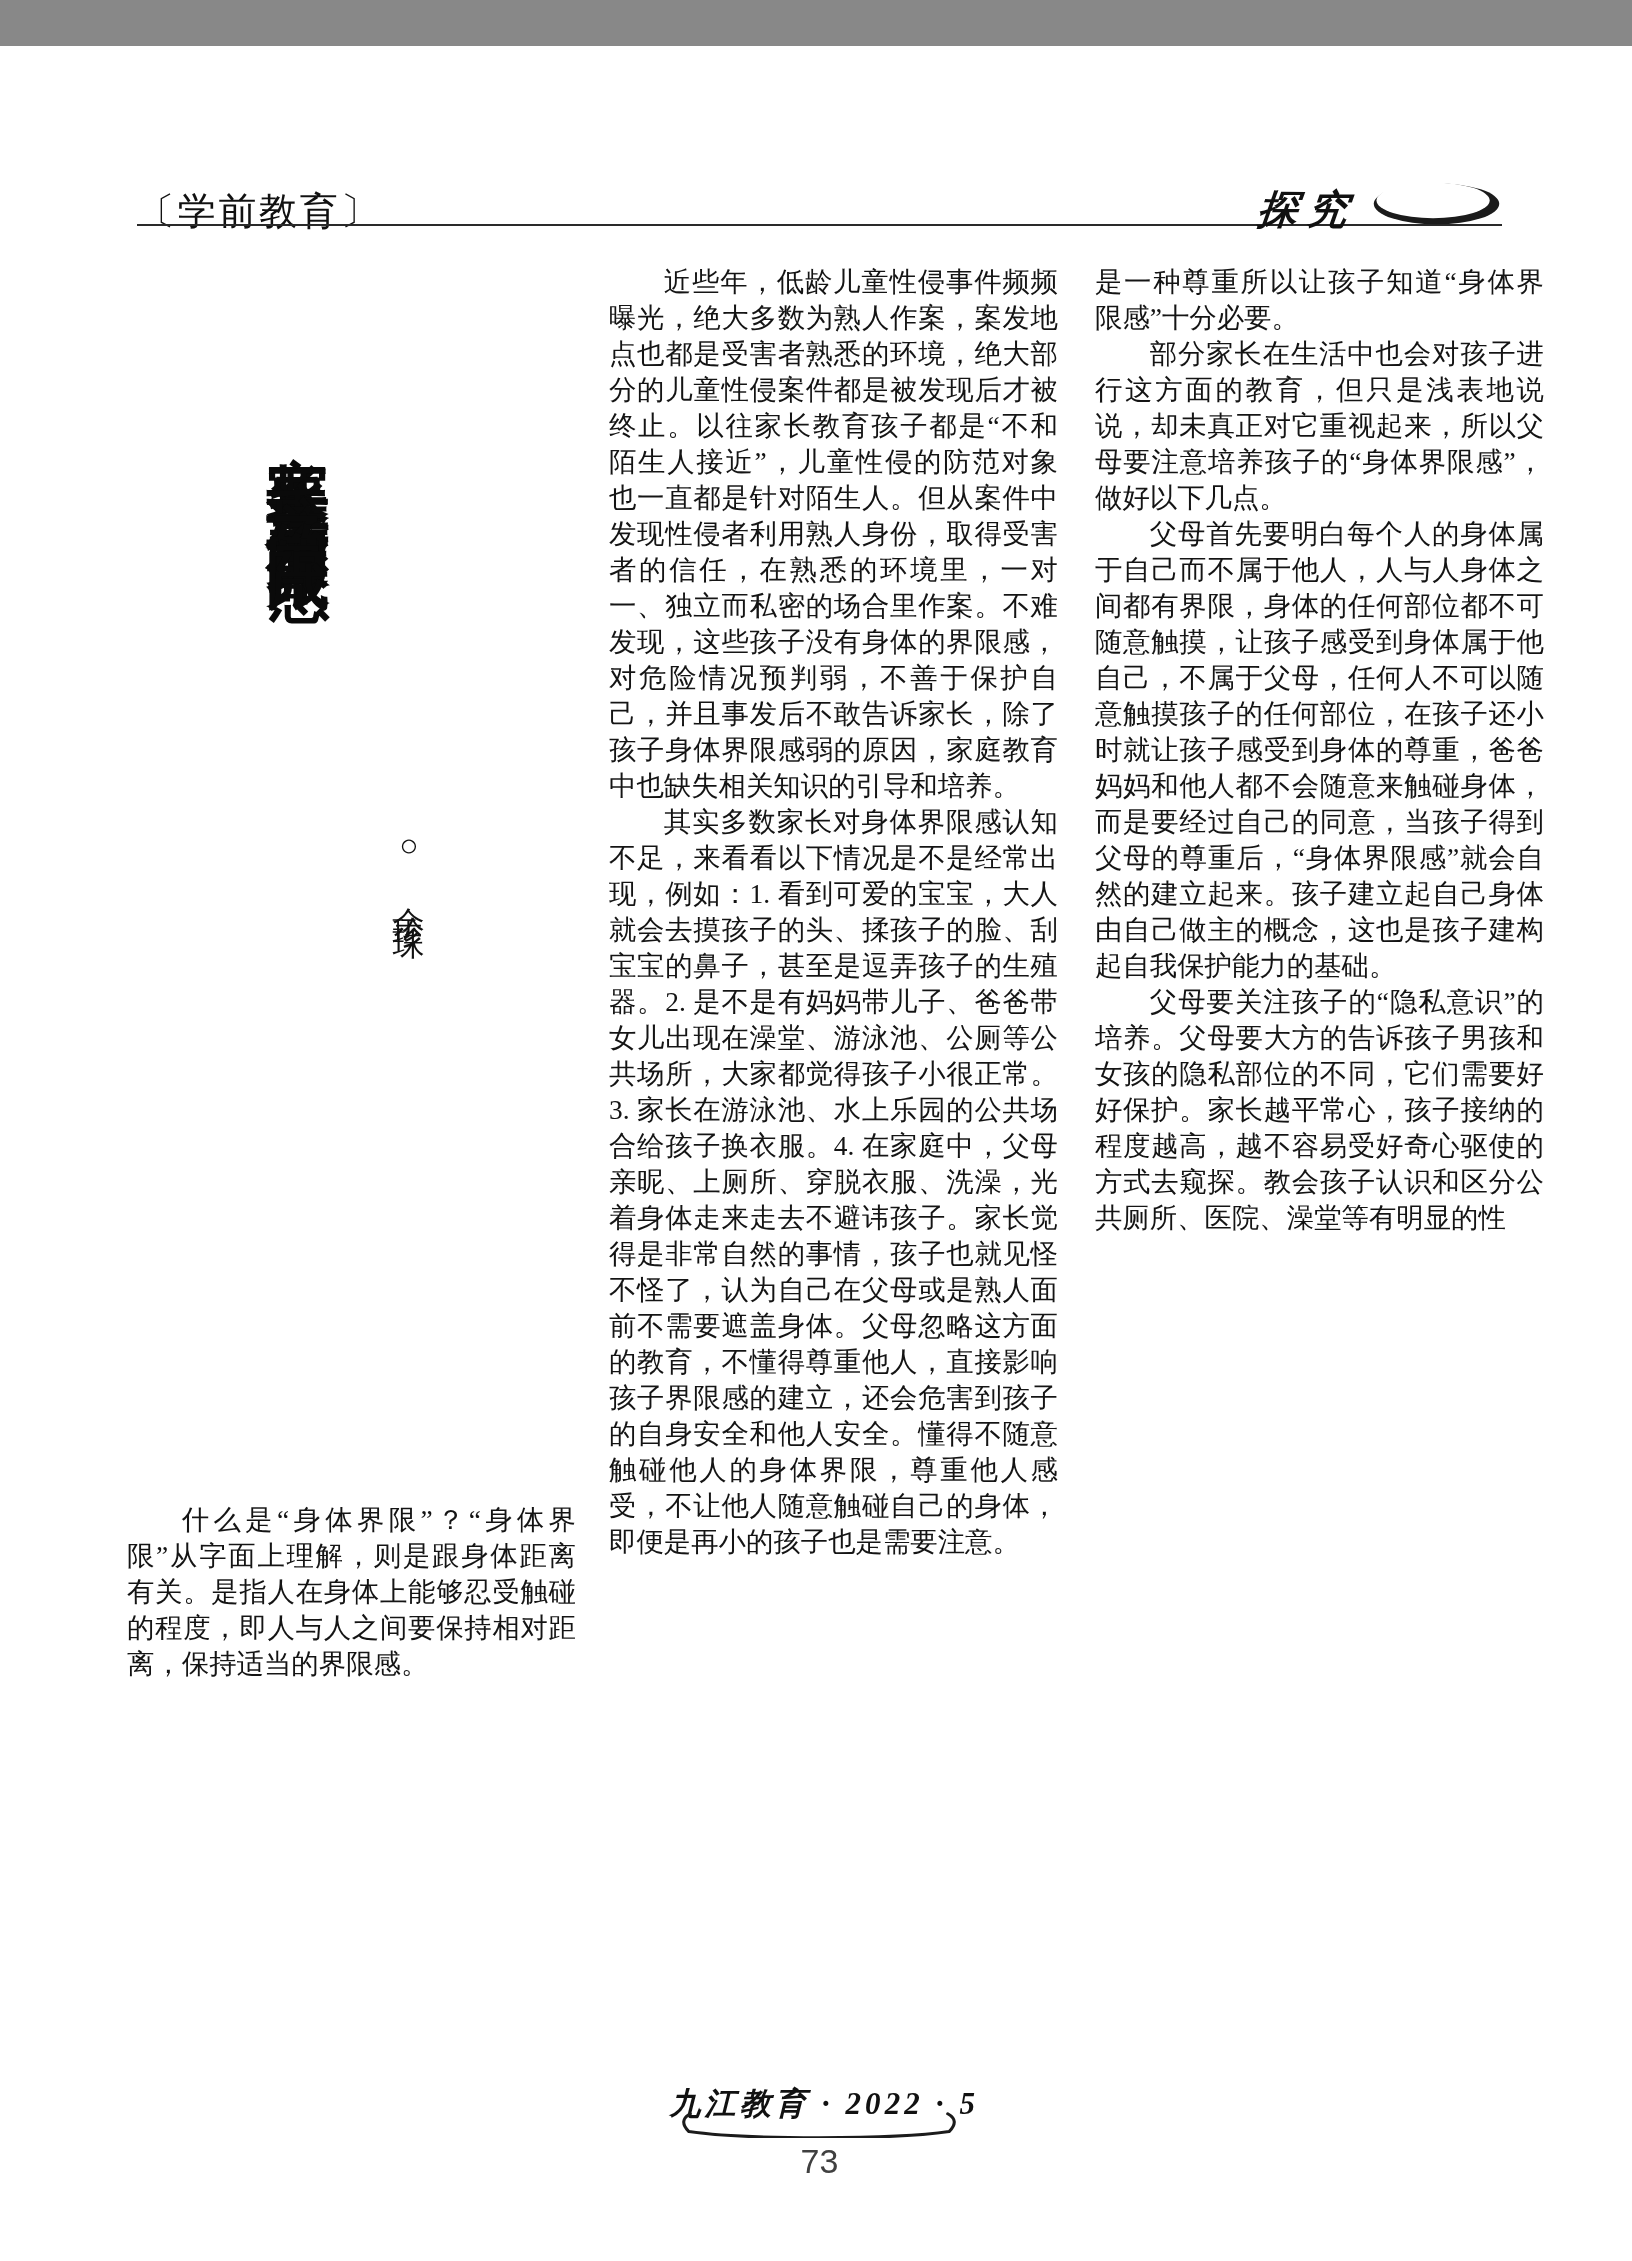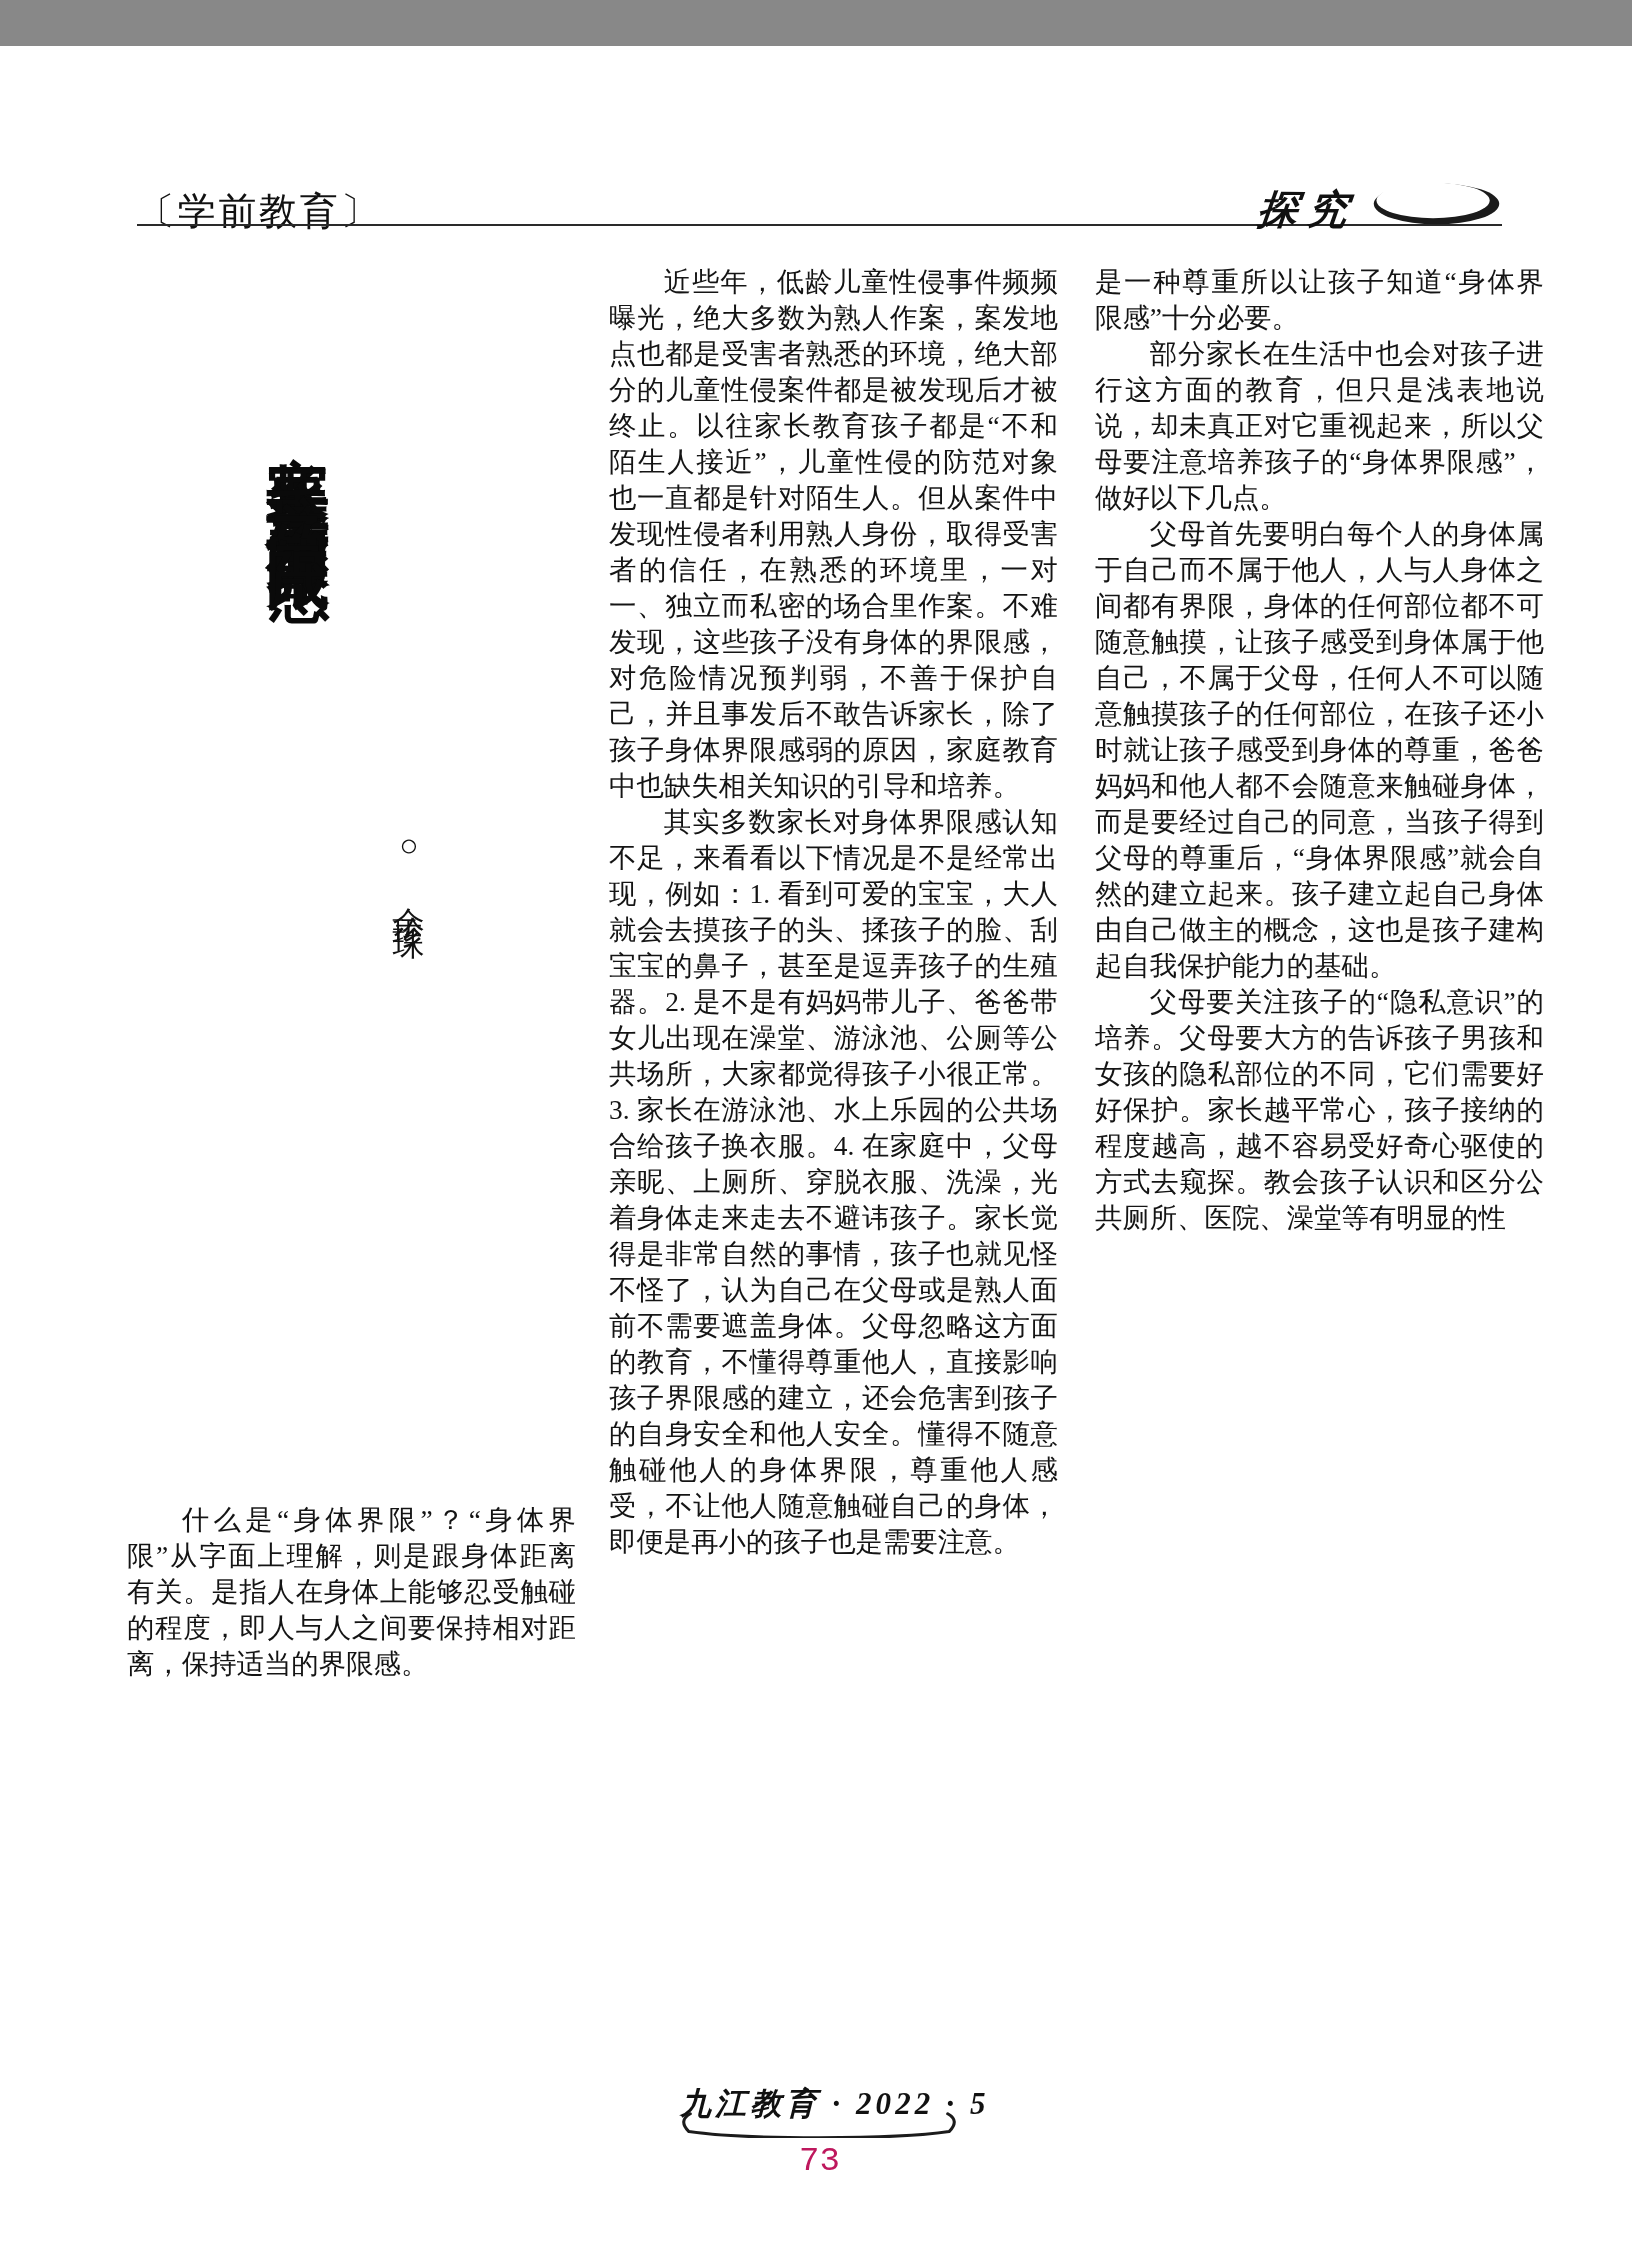--- a/index.html
+++ b/index.html
@@ -88,43 +88,43 @@
     font-family: "Liberation Sans", "DejaVu Sans", sans-serif;
     font-weight: 700;
     color: #0d0d0d;
   }
   .col-left   { left: 127px;  top: 1456px; }
   .col-middle { left: 609px;  top: 218px;  }
   .col-right  { left: 1095px; top: 218px;  }
   
   .footer-journal {
     position: absolute;
-    left: 680px; top: 2037px;
+    left: 636px; top: 2037px;
     width: 343px;
-    text-align: left;
+    text-align: right;
     font-size: 31px;
     font-weight: bold;
     font-style: italic;
     letter-spacing: 4.1px;
     color: #111;
     white-space: nowrap;
   }
   .footer-swoosh {
     position: absolute;
     left: 675px; top: 2065px;
     width: 288px; height: 27.4px;
   }
   .page-number {
     position: absolute;
     left: 648px; top: 2096px;
     width: 343px;
     text-align: center;
     font-size: 34px;
-    color: #be185d;
-    font-family: Liberation Mono, monospace;
+    color: #404040;
+    font-family: Liberation Sans, sans-serif;
   }
 </style>
 </head>
 <body>
 
 <div class="page">
 
   <div class="header-label">〔学前教育〕</div>
   <div class="header-rule"></div>
   <div class="corner-label">探究</div>

